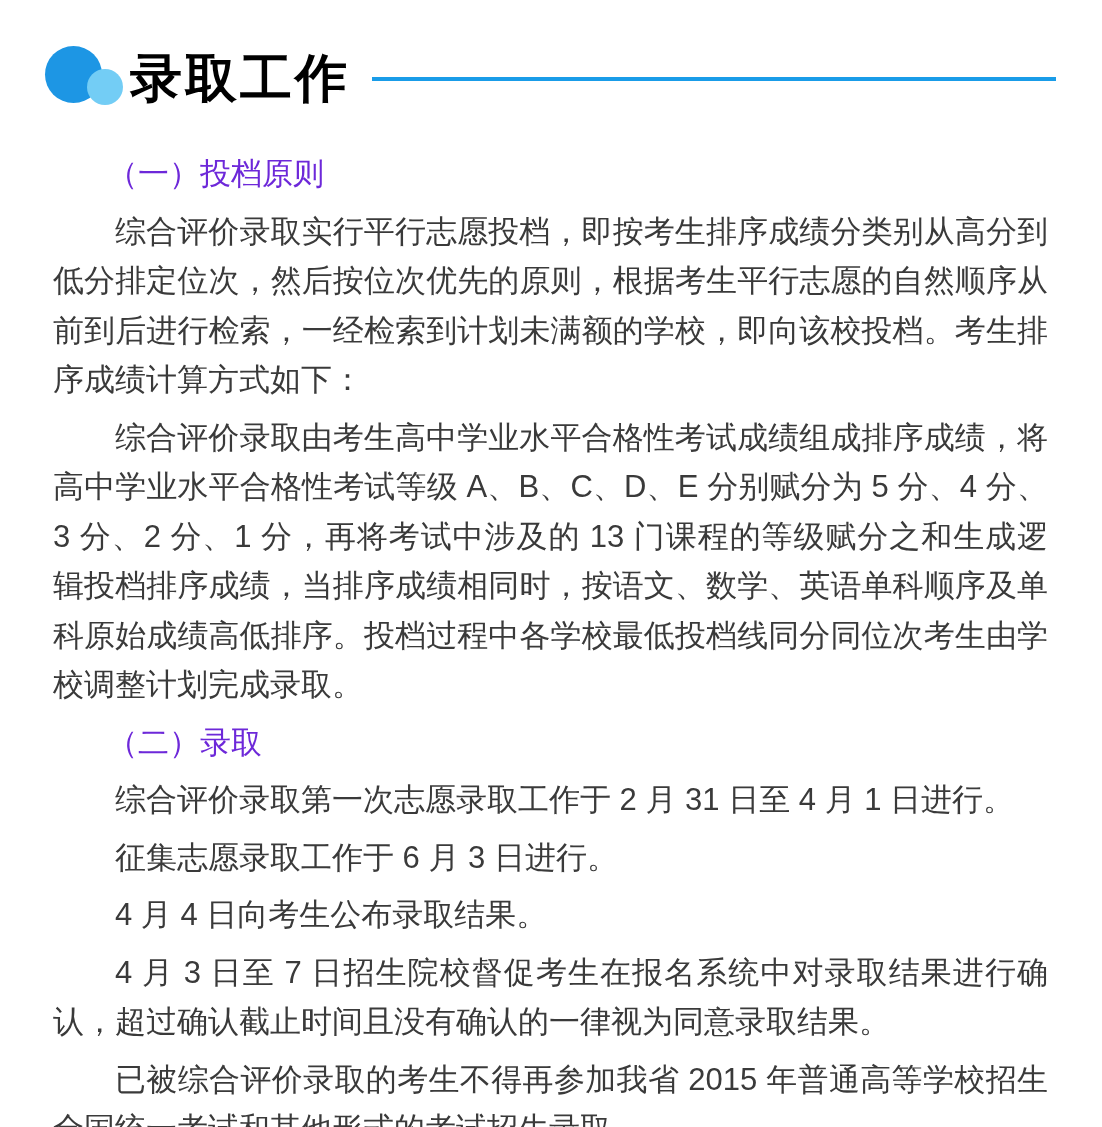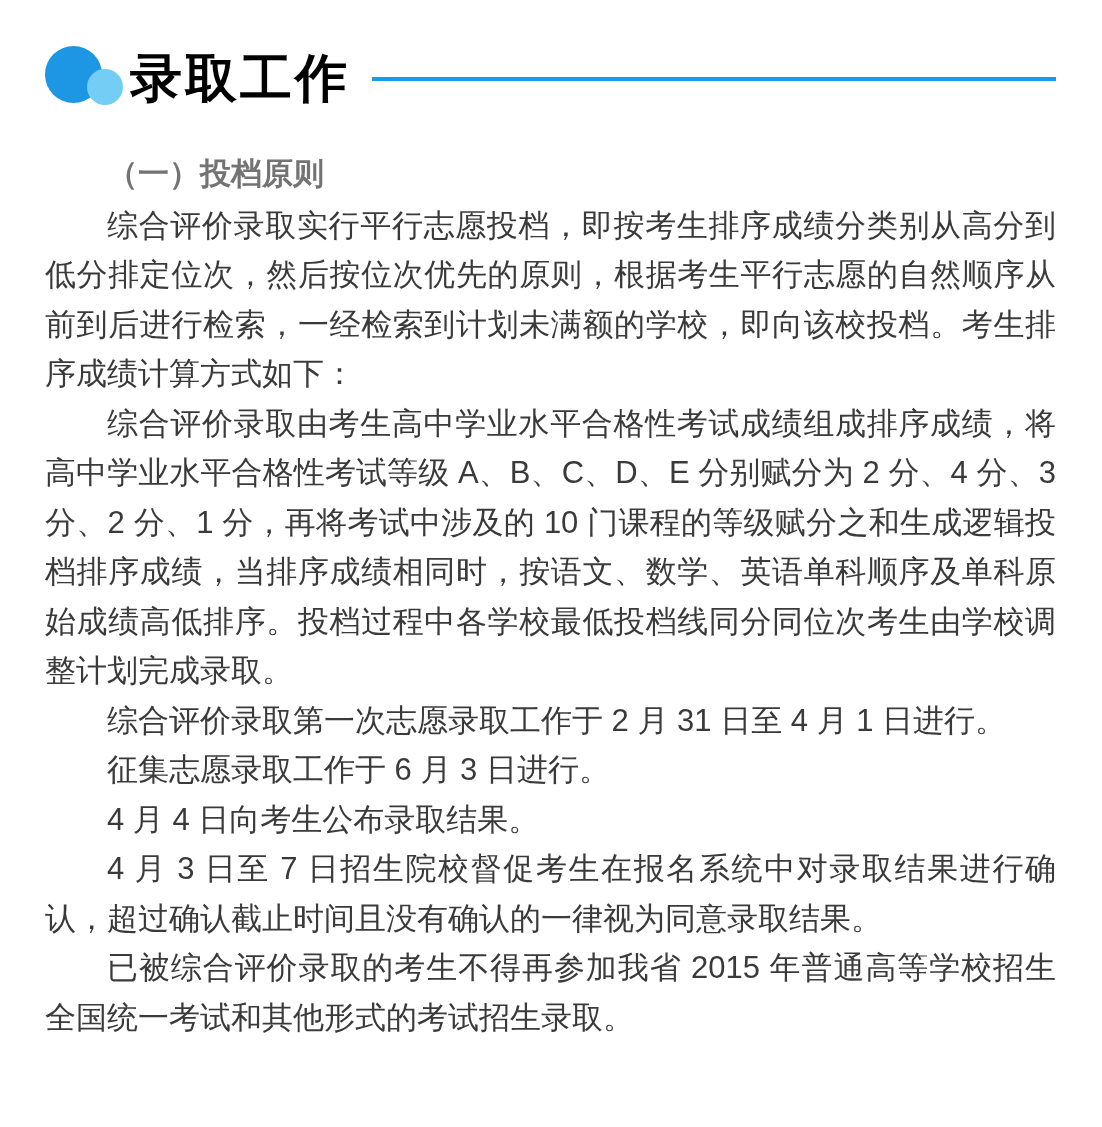--- a/index.html
+++ b/index.html
@@ -69,29 +69,29 @@
 
   
   .content {
     margin-top: 37px;
     font-size: 31px;
     line-height: 49.5px;
     color: #3a3a3a;
     text-align: justify;
   }
   .content p {
-    margin: 0;
+    margin: 8px;
     text-indent: 2em;
   }
   .sec-heading {
     margin: 1px 0 2px 0;
     font-size: 31px;
     line-height: 49.5px;
-    font-weight: bold;
-    color: #737373;
+    font-weight: normal;
+    color: #6d28d9;
     text-indent: 2em;
     text-align: left;
   }
 </style>
 </head>
 <body>
 
 <div class="page">
 
   <header class="header">
@@ -101,24 +101,25 @@
     </div>
     <h1 class="title">录取工作</h1>
     <div class="divider"></div>
   </header>
 
   <main class="content">
 
     <section>
       <h3 class="sec-heading">（一）投档原则</h3>
       <p>综合评价录取实行平行志愿投档，即按考生排序成绩分类别从高分到低分排定位次，然后按位次优先的原则，根据考生平行志愿的自然顺序从前到后进行检索，一经检索到计划未满额的学校，即向该校投档。考生排序成绩计算方式如下：</p>
-      <p>综合评价录取由考生高中学业水平合格性考试成绩组成排序成绩，将高中学业水平合格性考试等级 A、B、C、D、E 分别赋分为 2 分、4 分、3 分、2 分、1 分，再将考试中涉及的 10 门课程的等级赋分之和生成逻辑投档排序成绩，当排序成绩相同时，按语文、数学、英语单科顺序及单科原始成绩高低排序。投档过程中各学校最低投档线同分同位次考生由学校调整计划完成录取。</p>
+      <p>综合评价录取由考生高中学业水平合格性考试成绩组成排序成绩，将高中学业水平合格性考试等级 A、B、C、D、E 分别赋分为 5 分、4 分、3 分、2 分、1 分，再将考试中涉及的 13 门课程的等级赋分之和生成逻辑投档排序成绩，当排序成绩相同时，按语文、数学、英语单科顺序及单科原始成绩高低排序。投档过程中各学校最低投档线同分同位次考生由学校调整计划完成录取。</p>
     </section>
 
     <section>
+      <h3 class="sec-heading">（二）录取</h3>
       <p>综合评价录取第一次志愿录取工作于 2 月 31 日至 4 月 1 日进行。</p>
       <p>征集志愿录取工作于 6 月 3 日进行。</p>
       <p>4 月 4 日向考生公布录取结果。</p>
       <p>4 月 3 日至 7 日招生院校督促考生在报名系统中对录取结果进行确认，超过确认截止时间且没有确认的一律视为同意录取结果。</p>
       <p>已被综合评价录取的考生不得再参加我省 2015 年普通高等学校招生全国统一考试和其他形式的考试招生录取。</p>
     </section>
 
   </main>
 
 </div>

